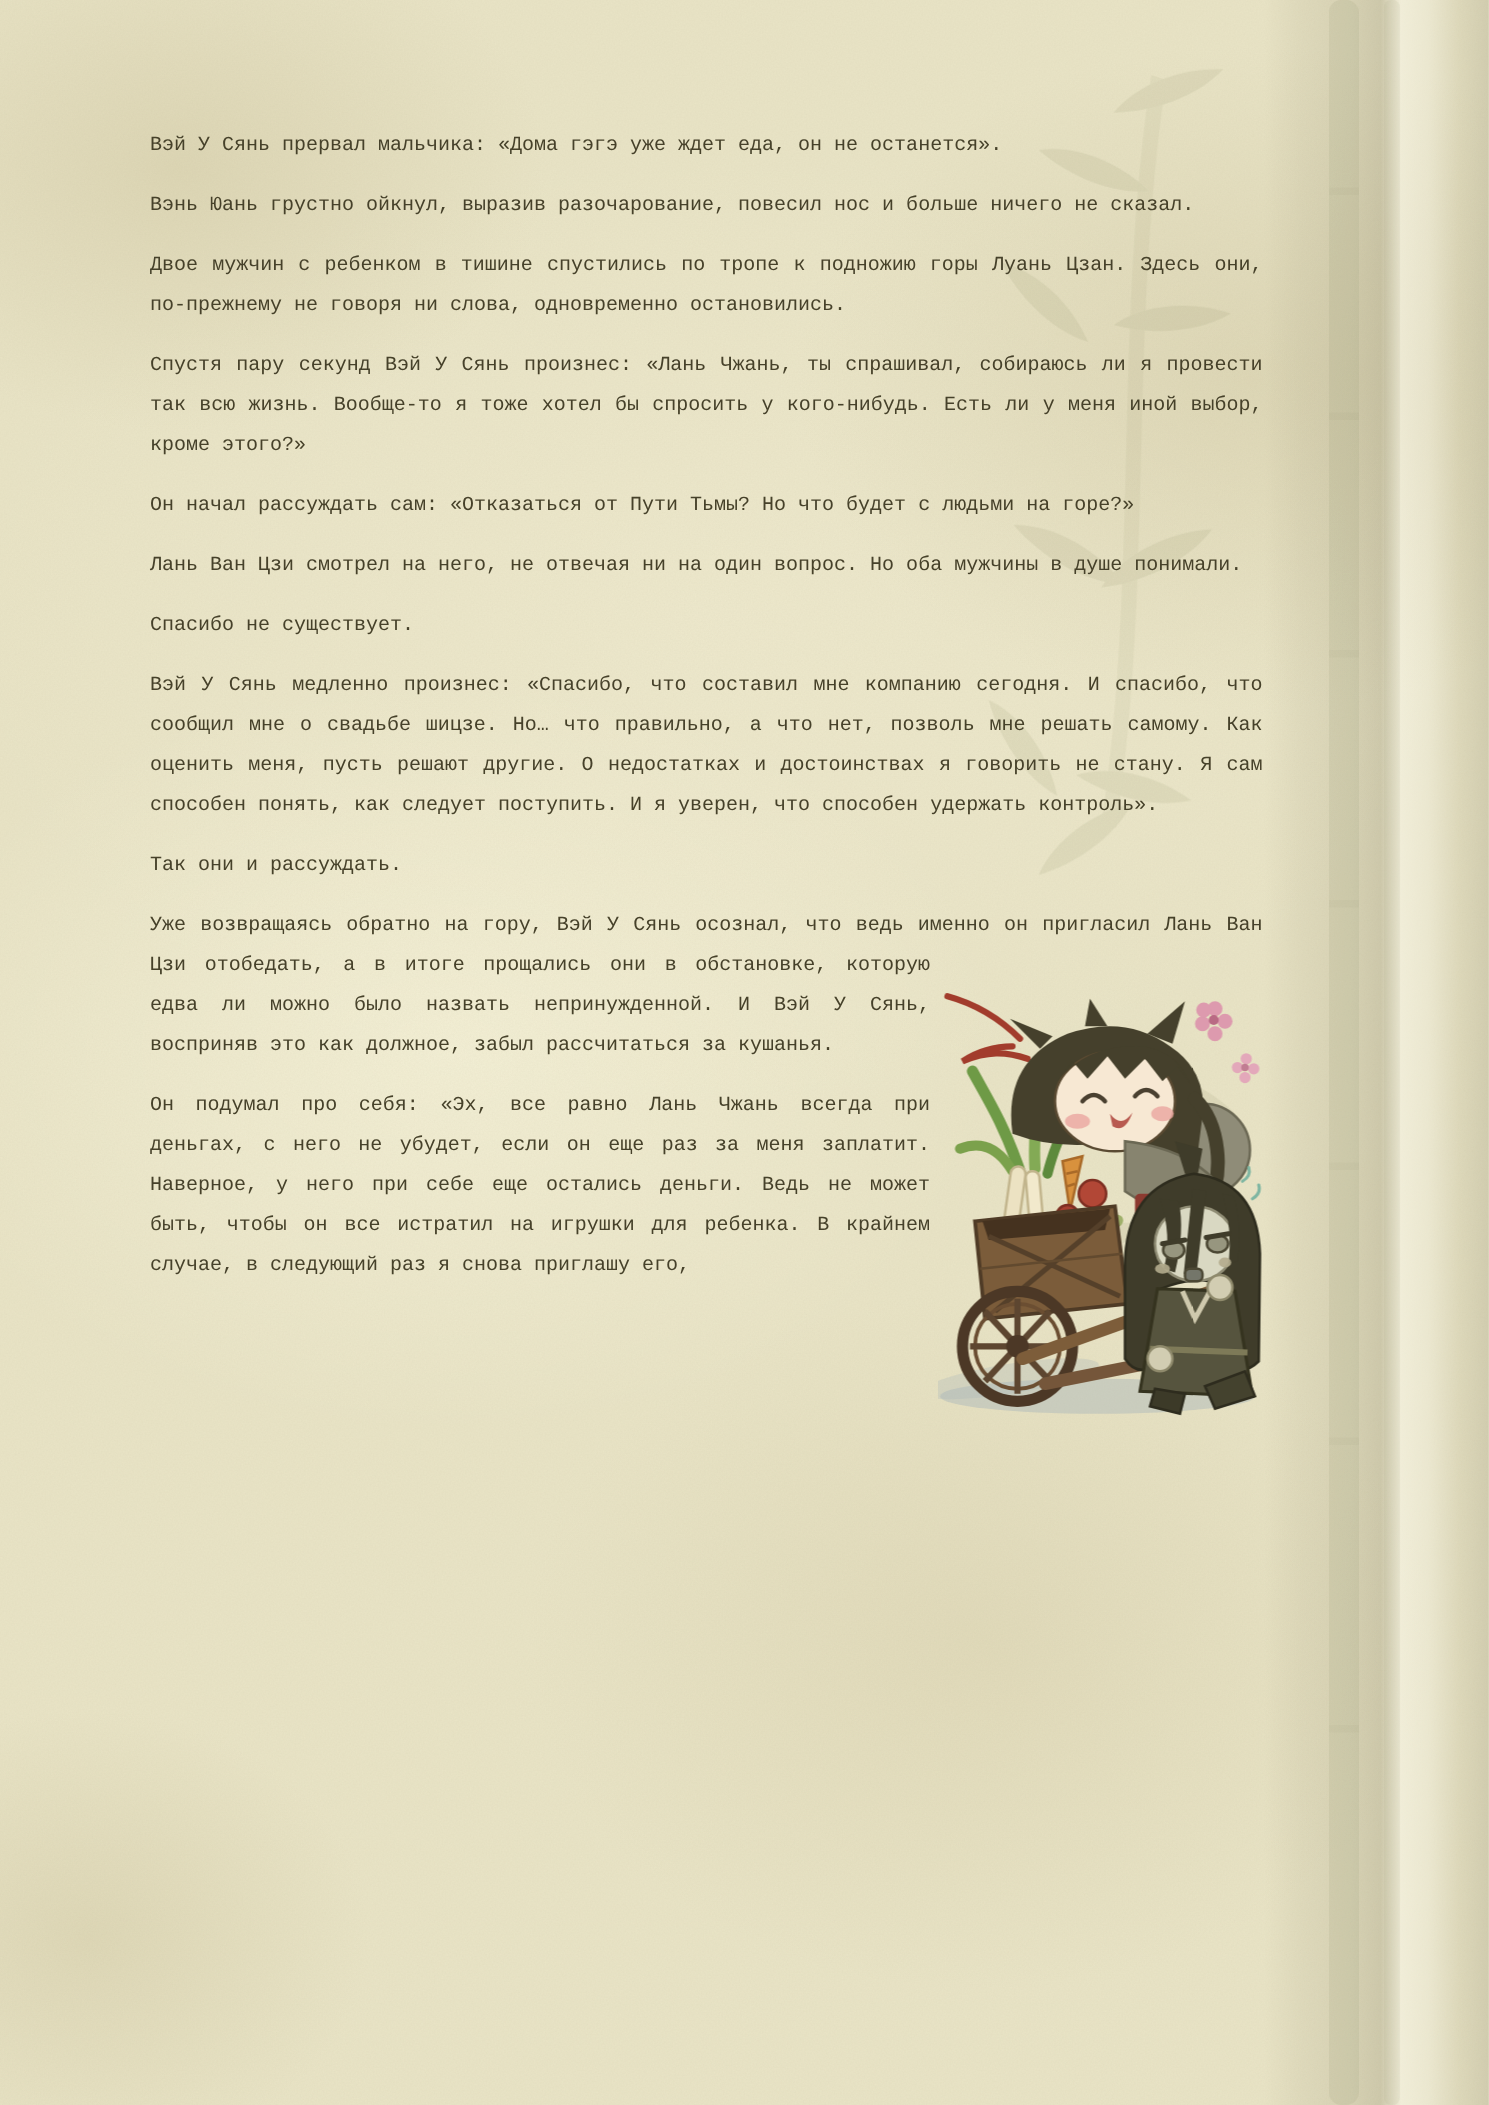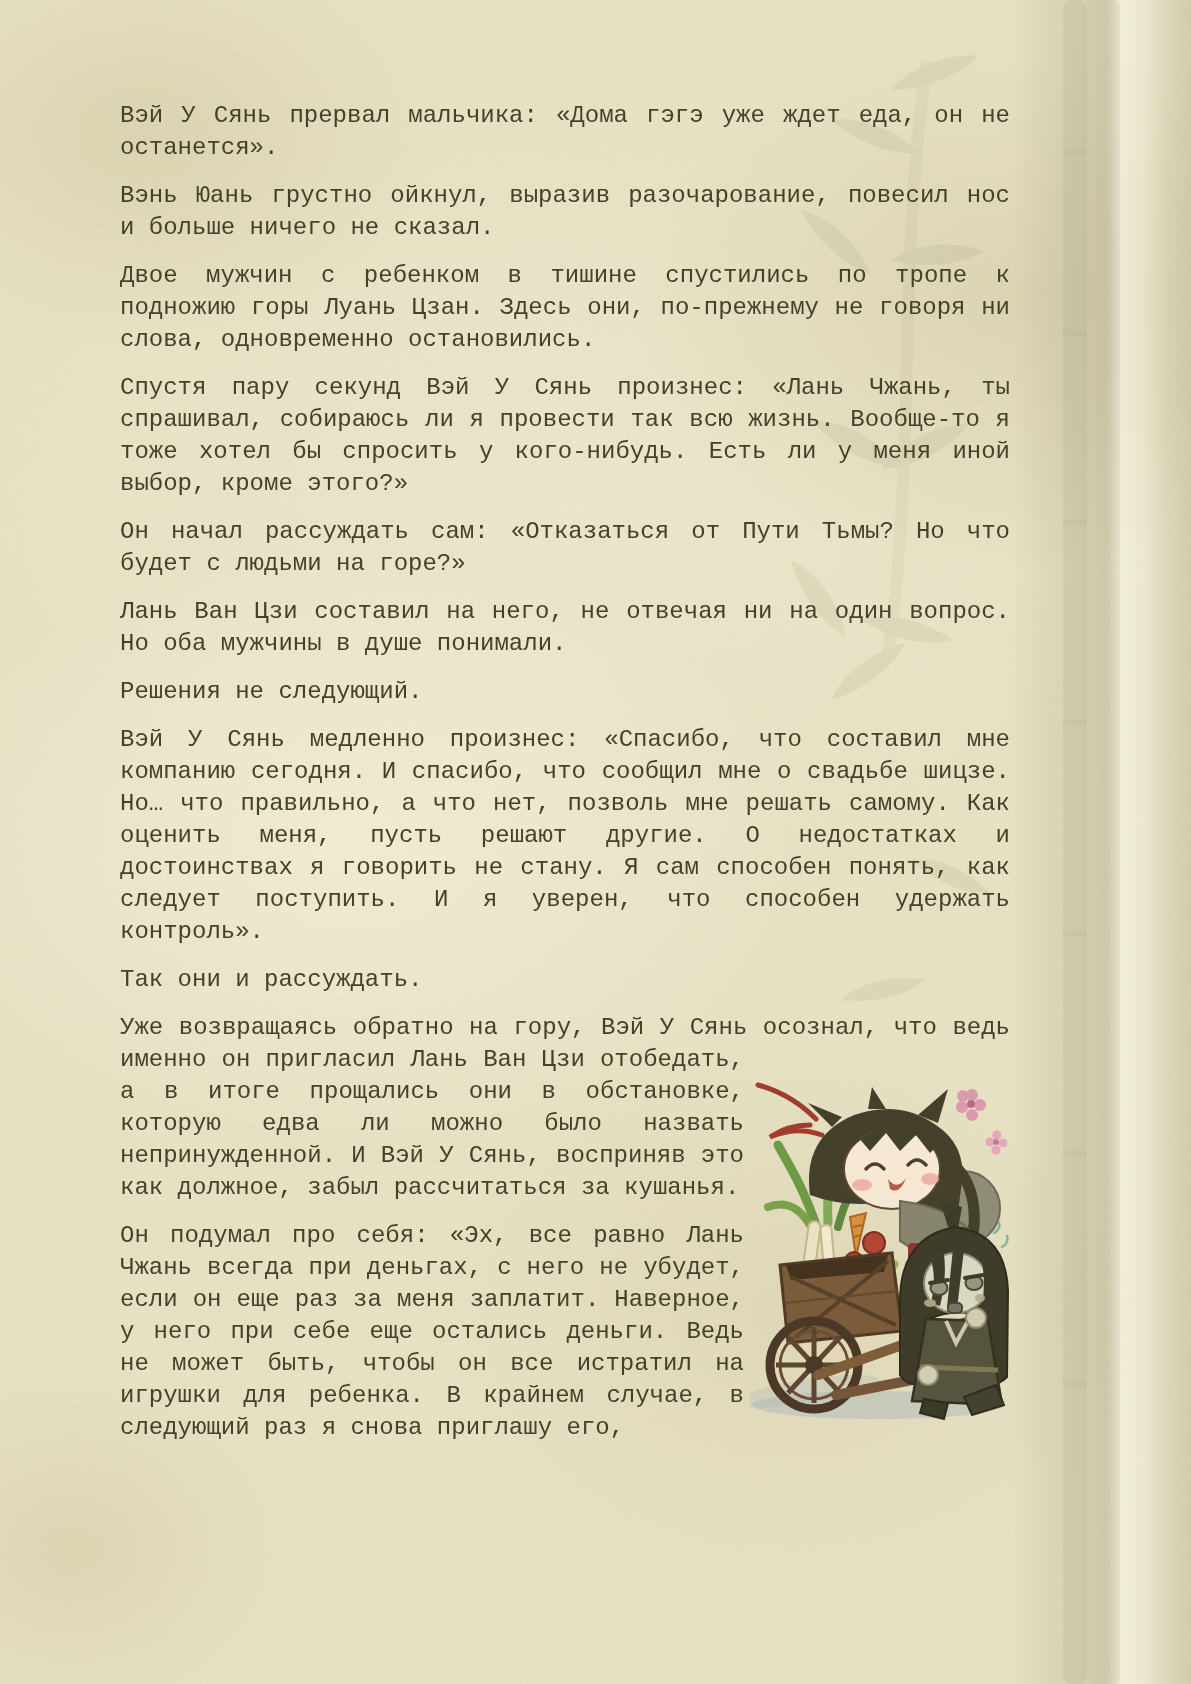--- a/index.html
+++ b/index.html
@@ -37,21 +37,21 @@
       rgba(148,144,116,.26) 100%);
   }
   .bamboo{position:absolute;top:0;right:0;z-index:2;pointer-events:none;}
   
   .textblock{
     position:relative;z-index:3;
     padding:100px 181px 0 120px;
   }
   .para{
     margin:0 0 16px 0;
-    font-size:24px;
+    font-size:16px;
     line-height:32px;
     letter-spacing:0;
     color:#46412a;
     text-align:justify;
   }
   .para:last-child{margin-bottom:11px;}
   
   .illu{
     float:right;
     width:260px;height:412px;
@@ -105,22 +105,22 @@
       <path d="M150 60 C120 260 140 460 110 660 L122 662 C152 462 132 262 162 64 Z" opacity="0.6"></path>
     </g>
   </svg>
 
   <main class="textblock">
     <p class="para"><span>Вэй У Сянь прервал мальчика: «Дома гэгэ уже ждет еда, он не останется».</span></p>
     <p class="para"><span>Вэнь Юань грустно ойкнул, выразив разочарование, повесил нос и больше ничего не сказал.</span></p>
     <p class="para"><span>Двое мужчин с ребенком в тишине спустились по тропе к подножию горы Луань Цзан. Здесь они, по-прежнему не говоря ни слова, одновременно остановились.</span></p>
     <p class="para"><span>Спустя пару секунд Вэй У Сянь произнес: «Лань Чжань, ты спрашивал, собираюсь ли я провести так всю жизнь. Вообще-то я тоже хотел бы спросить у кого-нибудь. Есть ли у меня иной выбор, кроме этого?»</span></p>
     <p class="para"><span>Он начал рассуждать сам: «Отказаться от Пути Тьмы? Но что будет с людьми на горе?»</span></p>
-    <p class="para"><span>Лань Ван Цзи составил на него, не отвечая ни на один вопрос. Но оба мужчины в душе понимали.</span></p>
-    <p class="para"><span>Решения не следующий.</span></p>
+    <p class="para"><span>Лань Ван Цзи смотрел на него, не отвечая ни на один вопрос. Но оба мужчины в душе понимали.</span></p>
+    <p class="para"><span>Спасибо не существует.</span></p>
     <p class="para"><span>Вэй У Сянь медленно произнес: «Спасибо, что составил мне компанию сегодня. И спасибо, что сообщил мне о свадьбе шицзе. Но… что правильно, а что нет, позволь мне решать самому. Как оценить меня, пусть решают другие. О недостатках и достоинствах я говорить не стану. Я сам способен понять, как следует поступить. И я уверен, что способен удержать контроль».</span></p>
     <p class="para"><span>Так они и рассуждать.</span></p>
 
     <p class="para">
       <span class="illu">
         <svg width="260" height="350" viewBox="0 0 260 348" aria-hidden="true">
 
           <ellipse cx="128" cy="330" rx="126" ry="14" opacity="0.45" fill="#a9b6ba"></ellipse>
           <ellipse cx="58" cy="316" rx="72" ry="12" transform="rotate(-9 58 316)" fill="#a9b6ba" opacity="0.3"></ellipse>
 

